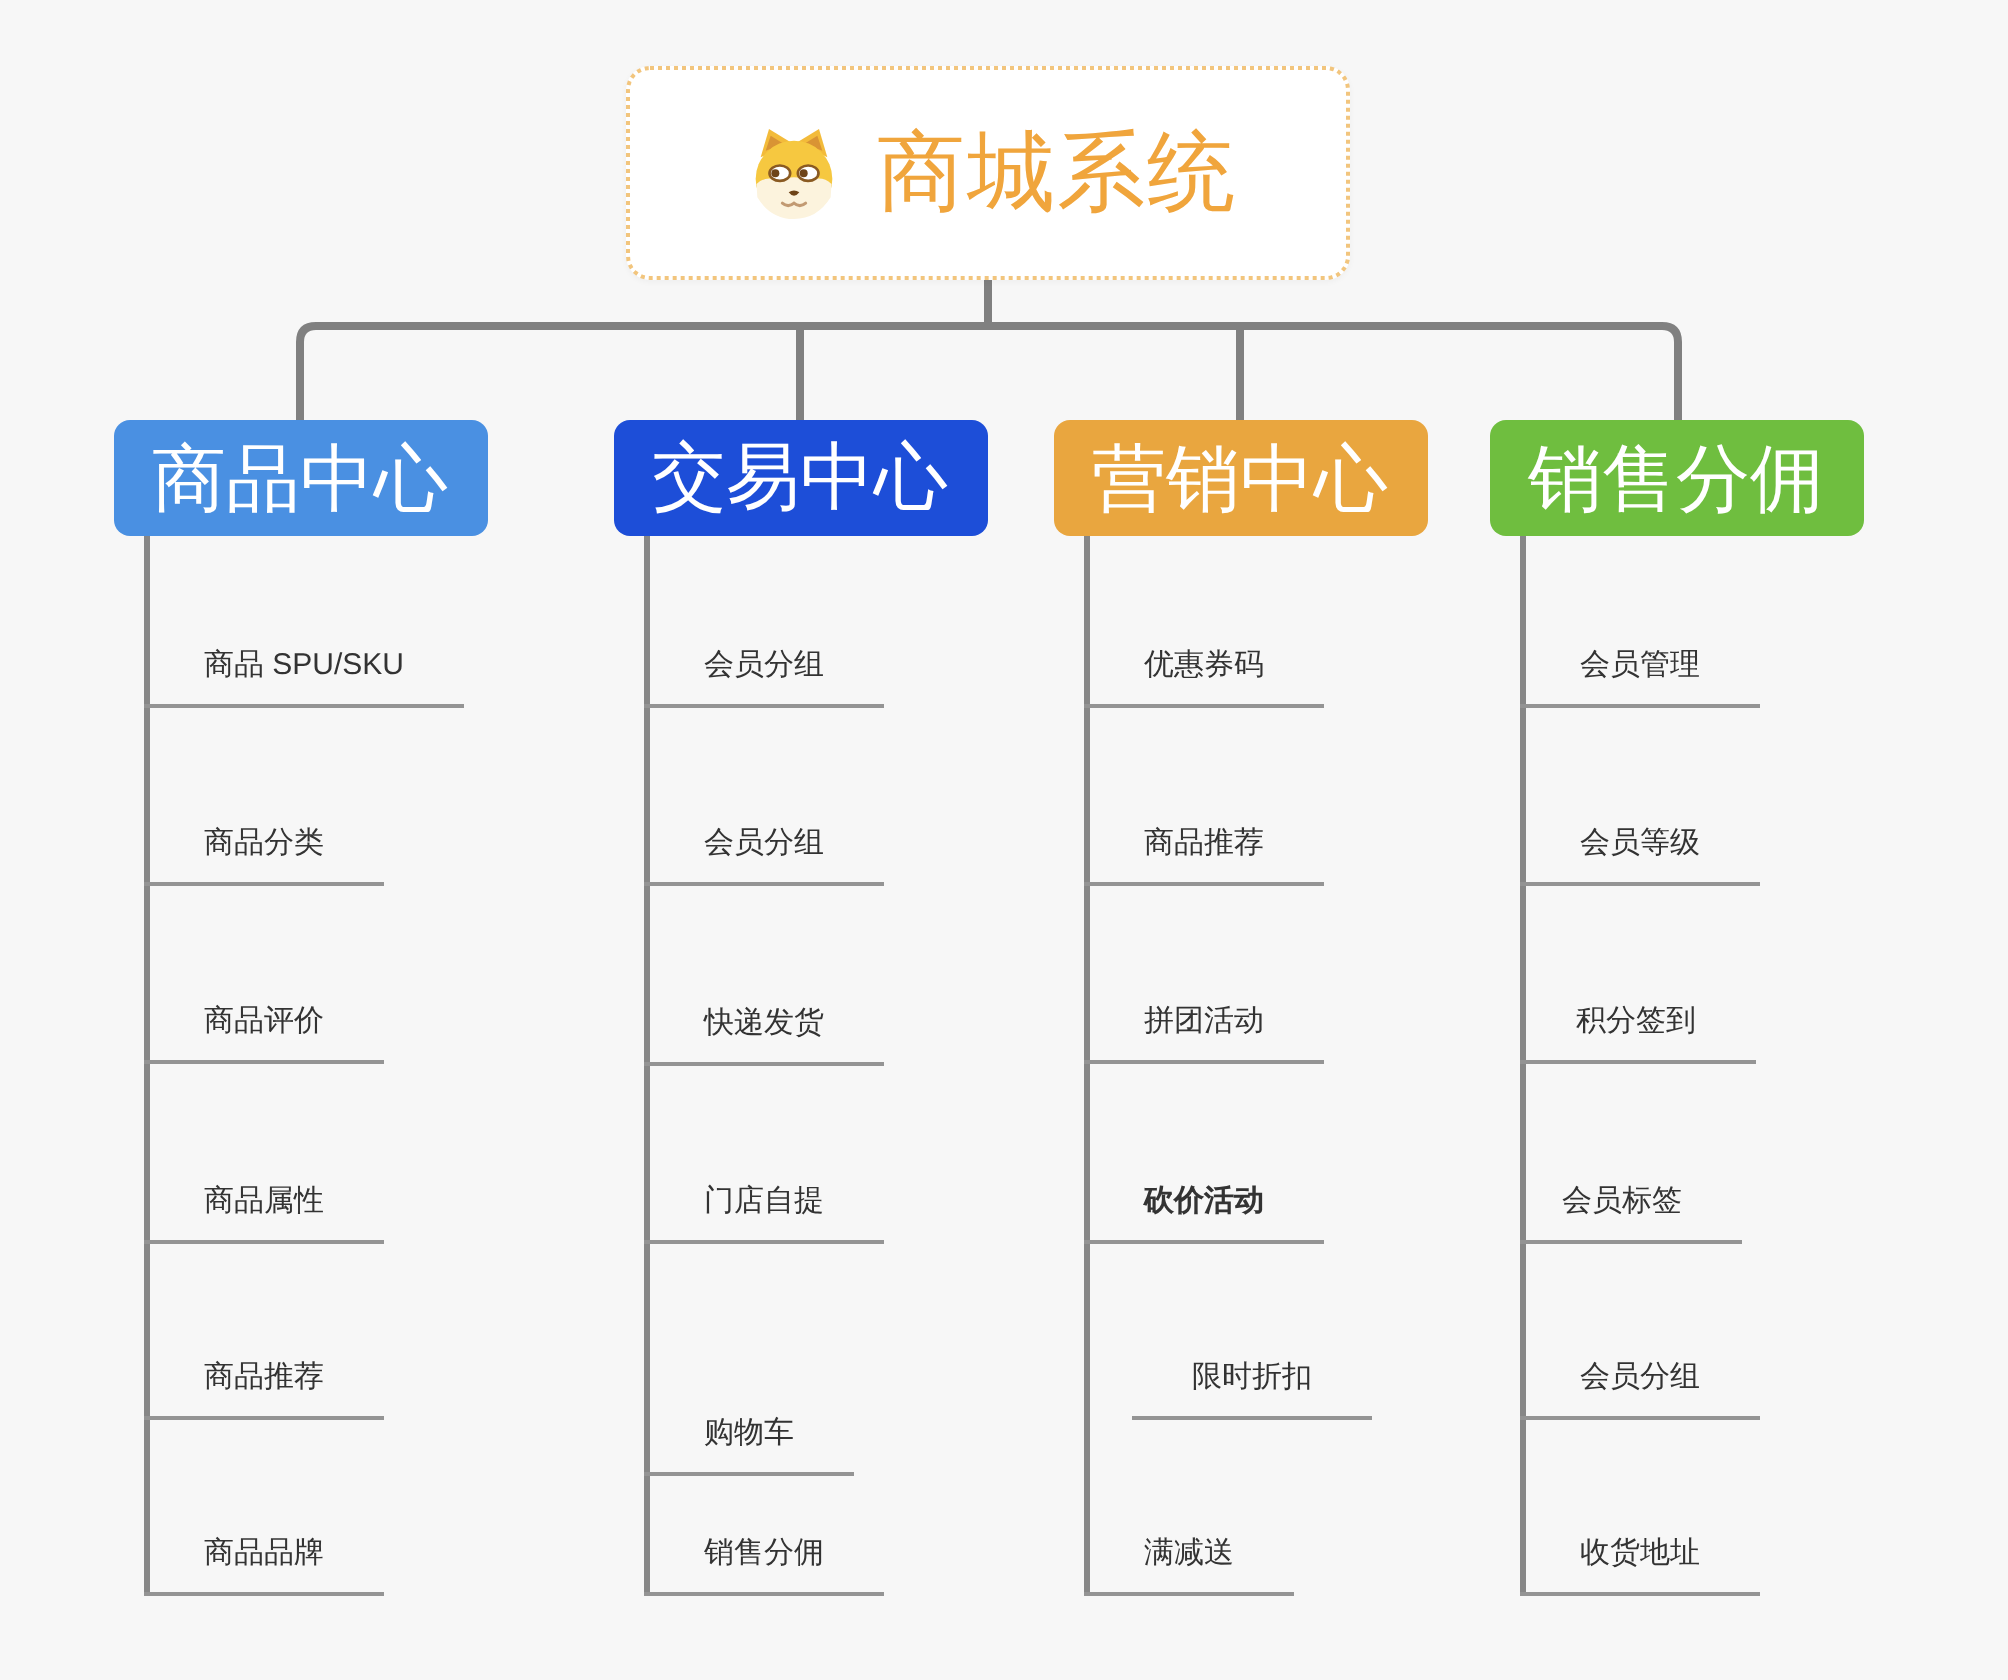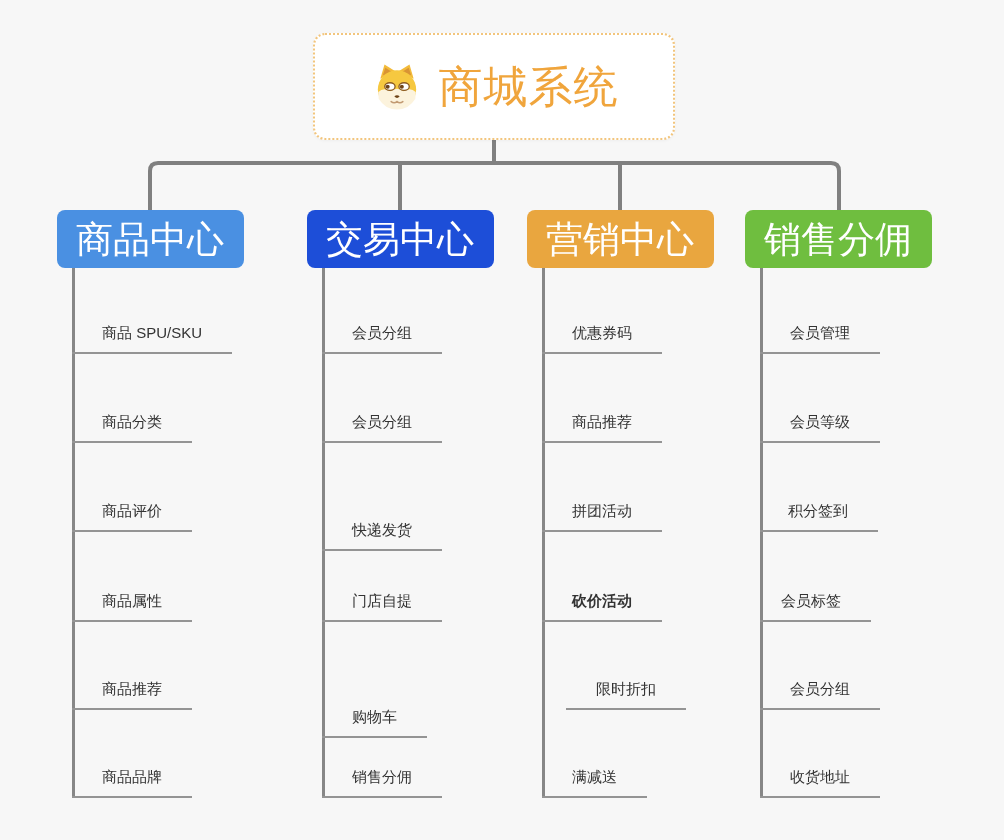--- a/index.html
+++ b/index.html
@@ -77,21 +77,21 @@
       <div class="leaf" style="left: 72px; top: 319px;">商品 SPU/SKU</div>
       <div class="leaf" style="left: 72px; top: 408px;">商品分类</div>
       <div class="leaf" style="left: 72px; top: 497px;">商品评价</div>
       <div class="leaf" style="left: 72px; top: 587px;">商品属性</div>
       <div class="leaf" style="left: 72px; top: 675px;">商品推荐</div>
       <div class="leaf" style="left: 72px; top: 763px;">商品品牌</div>
       <div class="branch-node" style="left: 306.5px; background: #1d4ed8; font-family: Liberation Serif, serif;">交易中心</div>
       <div class="spine" style="left: 322px;"></div>
       <div class="leaf" style="left: 322px; top: 319px;">会员分组</div>
       <div class="leaf" style="left: 322px; top: 408px;">会员分组</div>
-      <div class="leaf" style="left: 322px; top: 516px;">快递发货</div>
+      <div class="leaf" style="left: 322px; top: 498px;">快递发货</div>
       <div class="leaf" style="left: 322px; top: 587px;">门店自提</div>
       <div class="leaf" style="left: 322px; top: 675px; margin-top: 28px;">购物车</div>
       <div class="leaf" style="left: 322px; top: 763px;">销售分佣</div>
       <div class="branch-node" style="left: 526.5px; background: rgb(233, 166, 63);">营销中心</div>
       <div class="spine" style="left: 542px;"></div>
       <div class="leaf" style="left: 542px; top: 319px;">优惠券码</div>
       <div class="leaf" style="left: 542px; top: 408px;">商品推荐</div>
       <div class="leaf" style="left: 542px; top: 497px;">拼团活动</div>
       <div class="leaf" style="left: 542px; top: 587px; font-weight: bold;">砍价活动</div>
       <div class="leaf" style="left: 542px; top: 675px; margin-left: 24px;">限时折扣</div>

